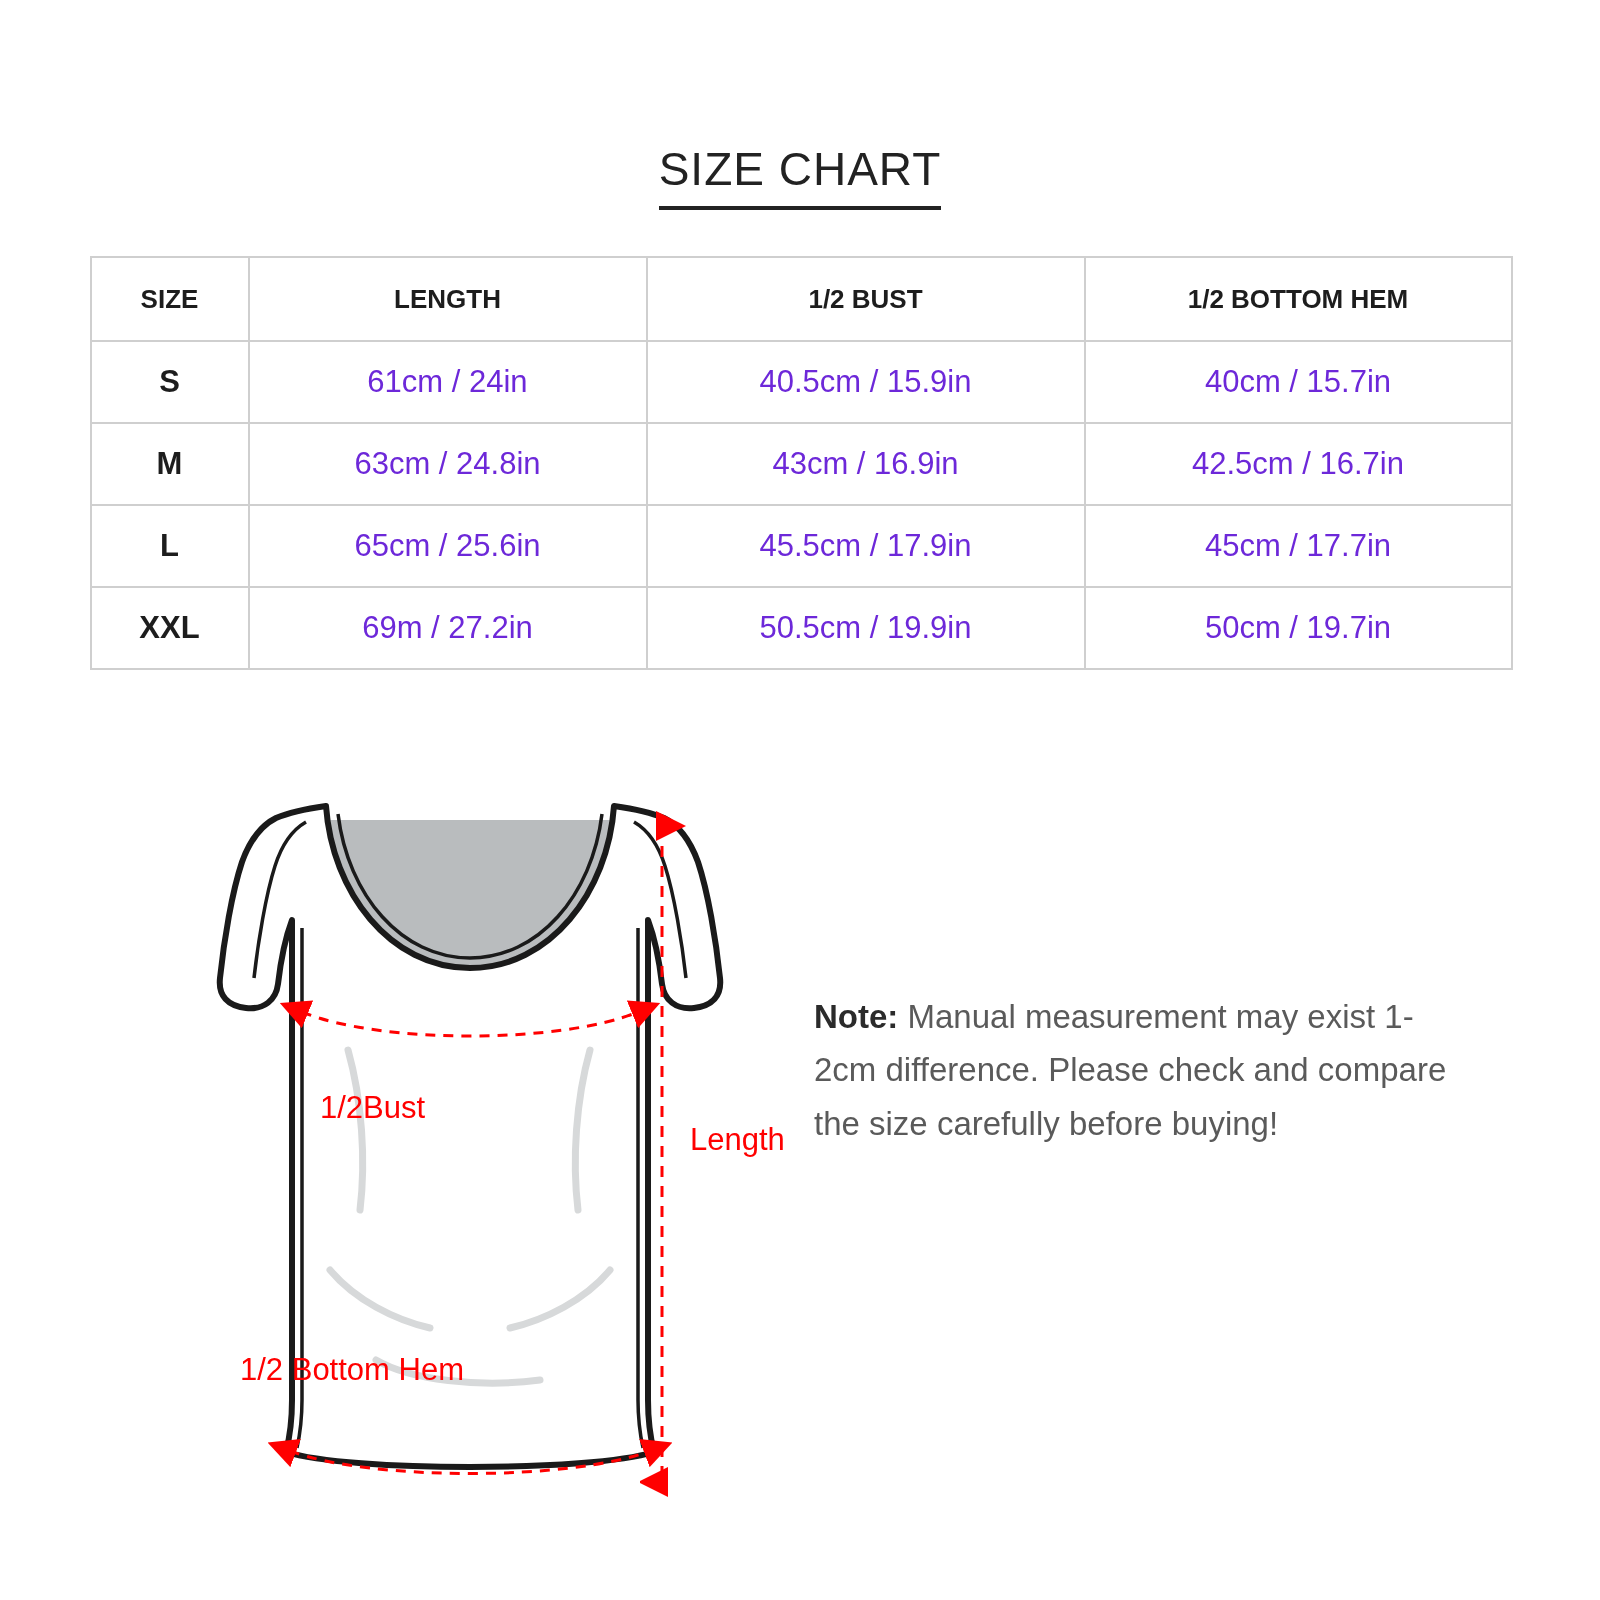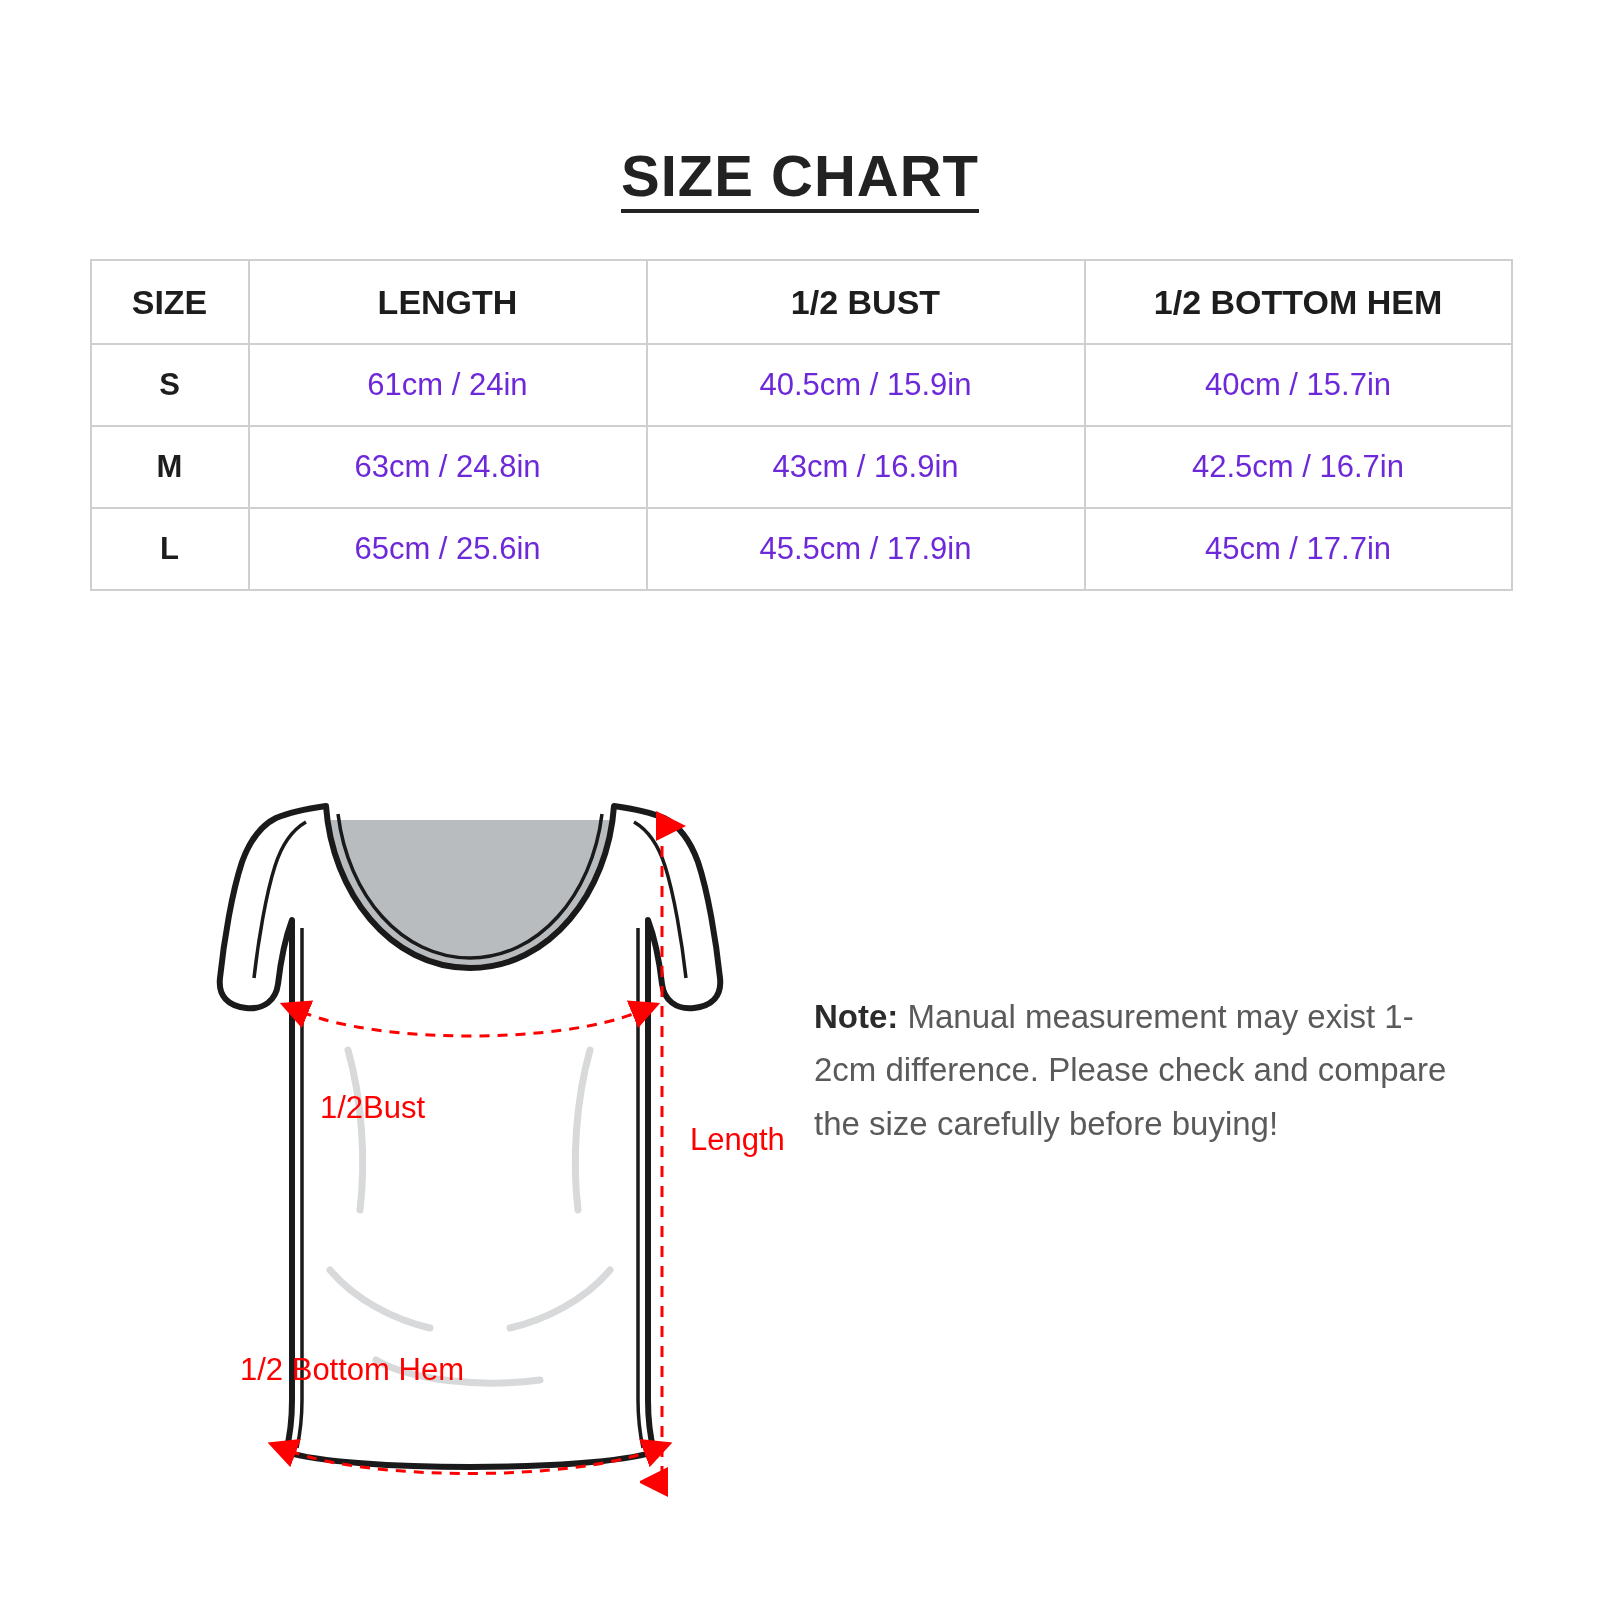--- a/index.html
+++ b/index.html
@@ -16,46 +16,47 @@
     overflow: hidden;
   }
 
   
   .title-wrap {
     text-align: center;
     padding-top: 142px;
   }
   .title {
     display: inline-block;
-    font-size: 58px;
-    font-weight: bold;
+    font-size: 46px;
+    font-weight: normal;
     letter-spacing: 1px;
     color: #222222;
     border-bottom: 4px solid #222222;
+    padding-bottom: 10px;
   }
 
   
   .table-wrap {
     margin: 46px auto 0 auto;
     width: 1421px;
   }
   table.size-table {
     width: 100%;
     border-collapse: collapse;
     table-layout: fixed;
   }
   table.size-table th,
   table.size-table td {
     border: 2px solid #cfcfcf;
     text-align: center;
     vertical-align: middle;
   }
   table.size-table thead th {
     height: 80px;
-    font-size: 34px;
+    font-size: 26px;
     font-weight: bold;
     color: #1d1d1d;
     margin-top: 13px;
   }
   table.size-table tbody td {
     height: 78px;
     font-size: 31px;
     color: #6d28d9;
     font-weight: normal;
   }
@@ -146,20 +147,26 @@
         <td class="size-col">M</td>
         <td>63cm / 24.8in</td>
         <td>43cm / 16.9in</td>
         <td>42.5cm / 16.7in</td>
       </tr>
       <tr>
         <td class="size-col">L</td>
         <td>65cm / 25.6in</td>
         <td>45.5cm / 17.9in</td>
         <td>45cm / 17.7in</td>
+      </tr>
+      <tr>
+        <td class="size-col">XXL</td>
+        <td>69m / 27.2in</td>
+        <td>50.5cm / 19.9in</td>
+        <td>50cm / 19.7in</td>
       </tr>
     </tbody>
   </table>
 </div>
 
 <div class="diagram">
   <svg width="580" height="700" viewBox="0 0 580 700">
 
     <path d="M110 20 C118 130 210 190 290 190 C370 190 462 130 470 20 Z" fill="#b9bcbe" stroke="none"></path>
 

